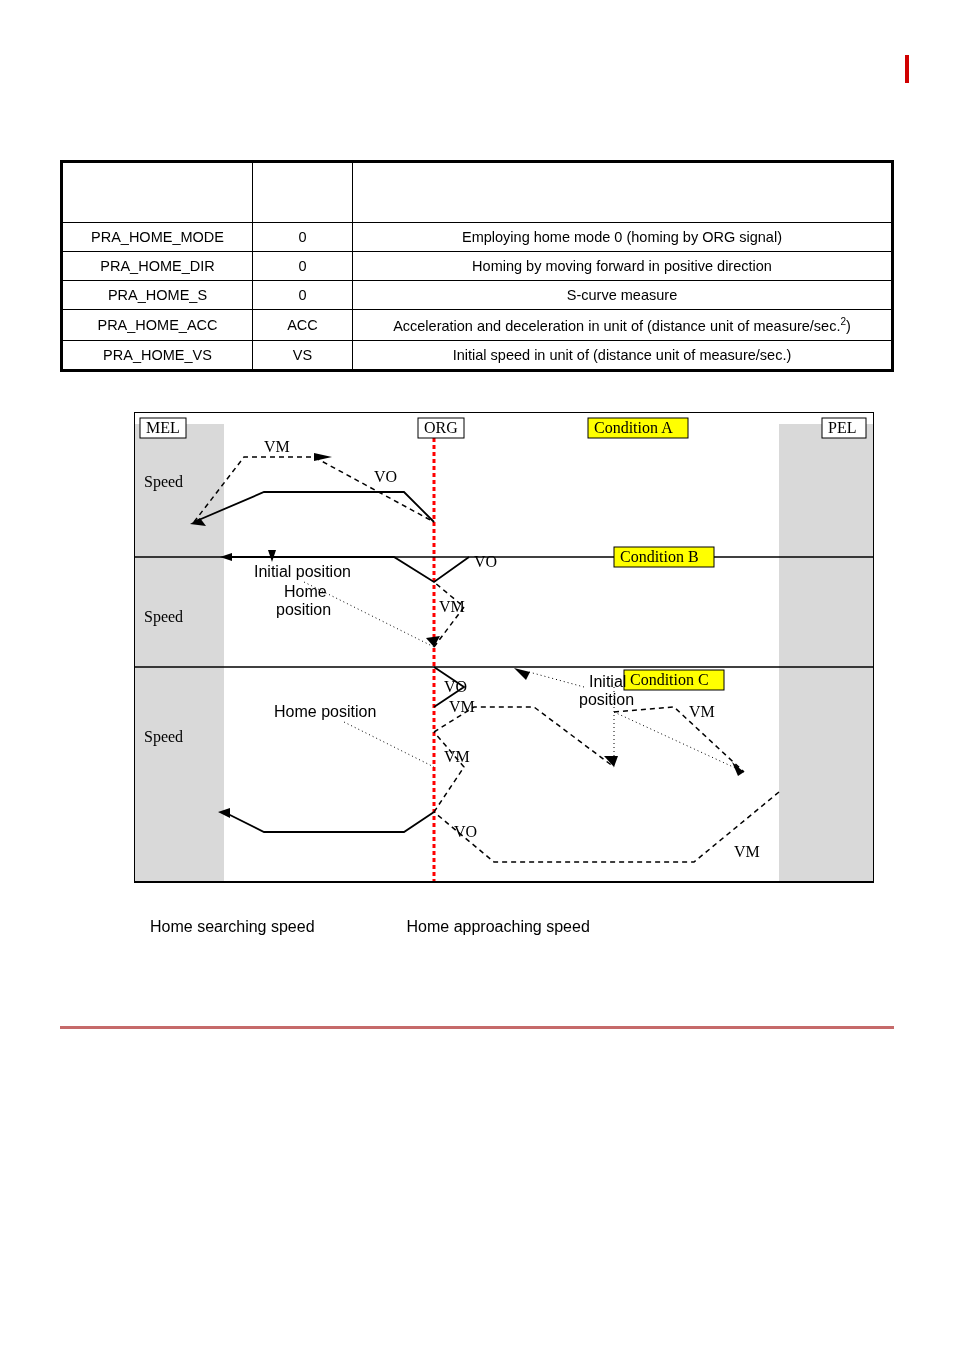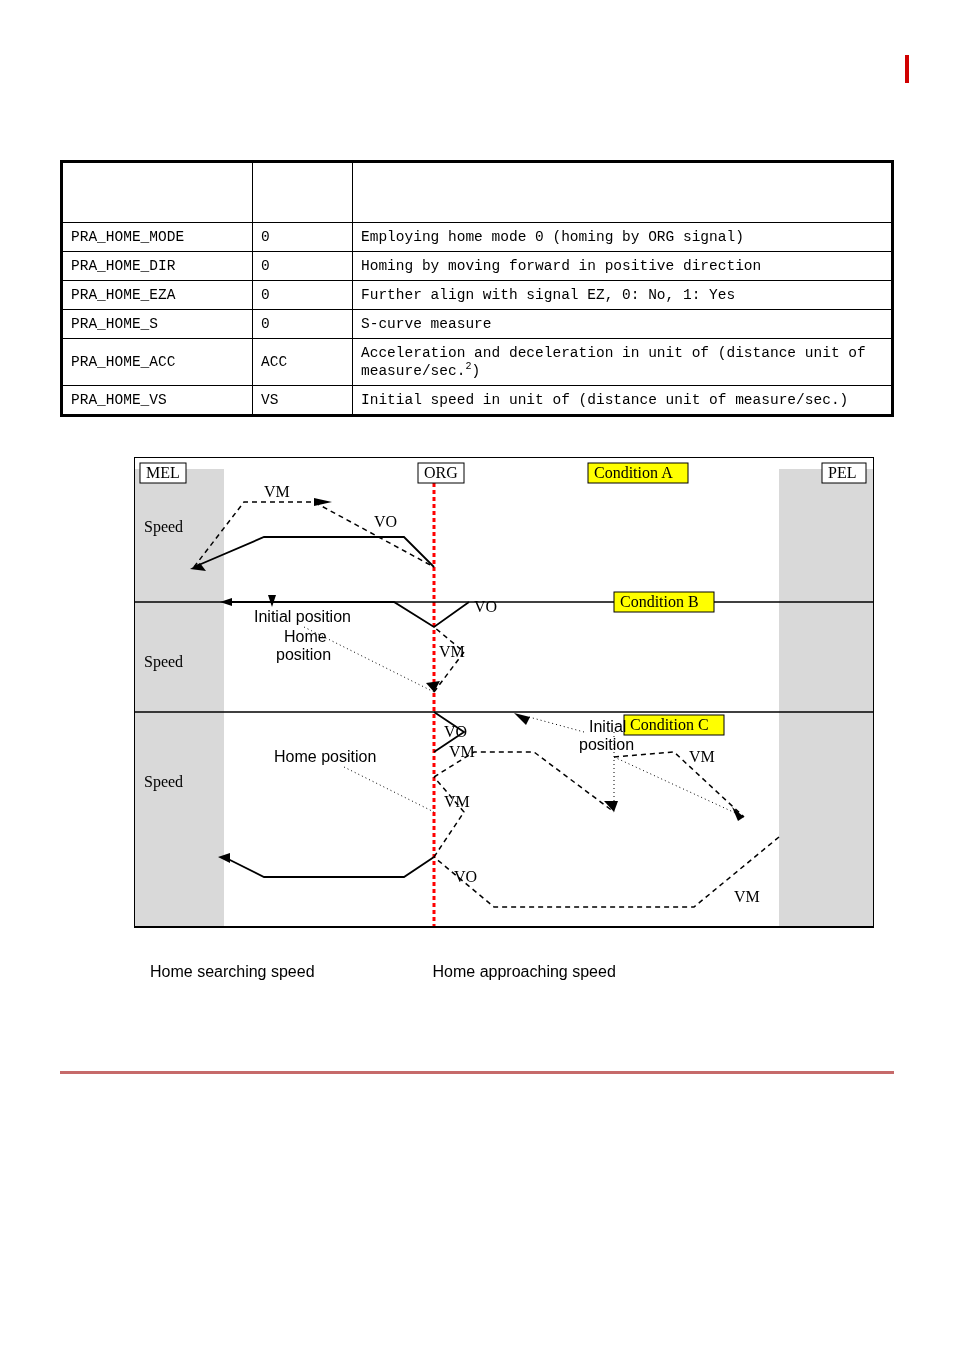--- a/index.html
+++ b/index.html
@@ -29,23 +29,22 @@
     border: 2px solid #000;
   }
   table {
     width: 100%;
     border-collapse: collapse;
   }
   th, td {
     border: 1px solid #000;
     padding: 6px 8px;
     vertical-align: middle;
-    text-align: left;
+    text-align: center;
     font-size: 14.5px;
-    font-family: Liberation Mono, monospace;
   }
   thead tr {
     height: 60px;
   }
   .col-param { width: 190px; }
   .col-val   { width: 100px; }
   sup { font-size: 10px; }
   .diagram {
     margin-top: 40px;
     width: 687px;
@@ -65,21 +64,21 @@
   .txt-sans { font-family: Arial, sans-serif; font-size: 16px; }
   .gray-zone { fill: #d9d9d9; }
   .org-line { stroke: #ff0000; stroke-width: 3; stroke-dasharray: 4 3; }
   .axis { stroke: #000; stroke-width: 1.5; fill: none; }
   .path-dash { stroke: #000; stroke-width: 1.5; fill: none; stroke-dasharray: 5 4; }
   .path-dot  { stroke: #000; stroke-width: 1;   fill: none; stroke-dasharray: 1 3; }
   .path-solid{ stroke: #000; stroke-width: 1.8; fill: none; }
   .arrow-head { fill: #000; }
   .legend {
     display: flex;
-    gap: 118px;
+    gap: 92px;
     margin-top: 6px;
     font-size: 16px;
     justify-content: flex-start;
     padding-left: 90px;
   }
   .legend .item { display: flex; align-items: center; gap: 10px; }
   .footer-rule {
     margin-top: 90px;
     height: 3px;
     background: #c66a6a;
@@ -111,25 +110,20 @@
           <td>PRA_HOME_MODE</td>
           <td>0</td>
           <td>Employing home mode 0 (homing by ORG signal)</td>
         </tr>
         <tr>
           <td>PRA_HOME_DIR</td>
           <td>0</td>
           <td>Homing by moving forward in positive direction</td>
         </tr>
         <tr>
-          <td>PRA_HOME_EZA</td>
-          <td>0</td>
-          <td>Further align with signal EZ, 0: No, 1: Yes</td>
-        </tr>
-        <tr>
           <td>PRA_HOME_S</td>
           <td>0</td>
           <td>S-curve measure</td>
         </tr>
         <tr>
           <td>PRA_HOME_ACC</td>
           <td>ACC</td>
           <td>
             <span>Acceleration and deceleration in unit of (distance unit of measure/sec.</span><sup>2</sup><span>)</span>
           </td>

